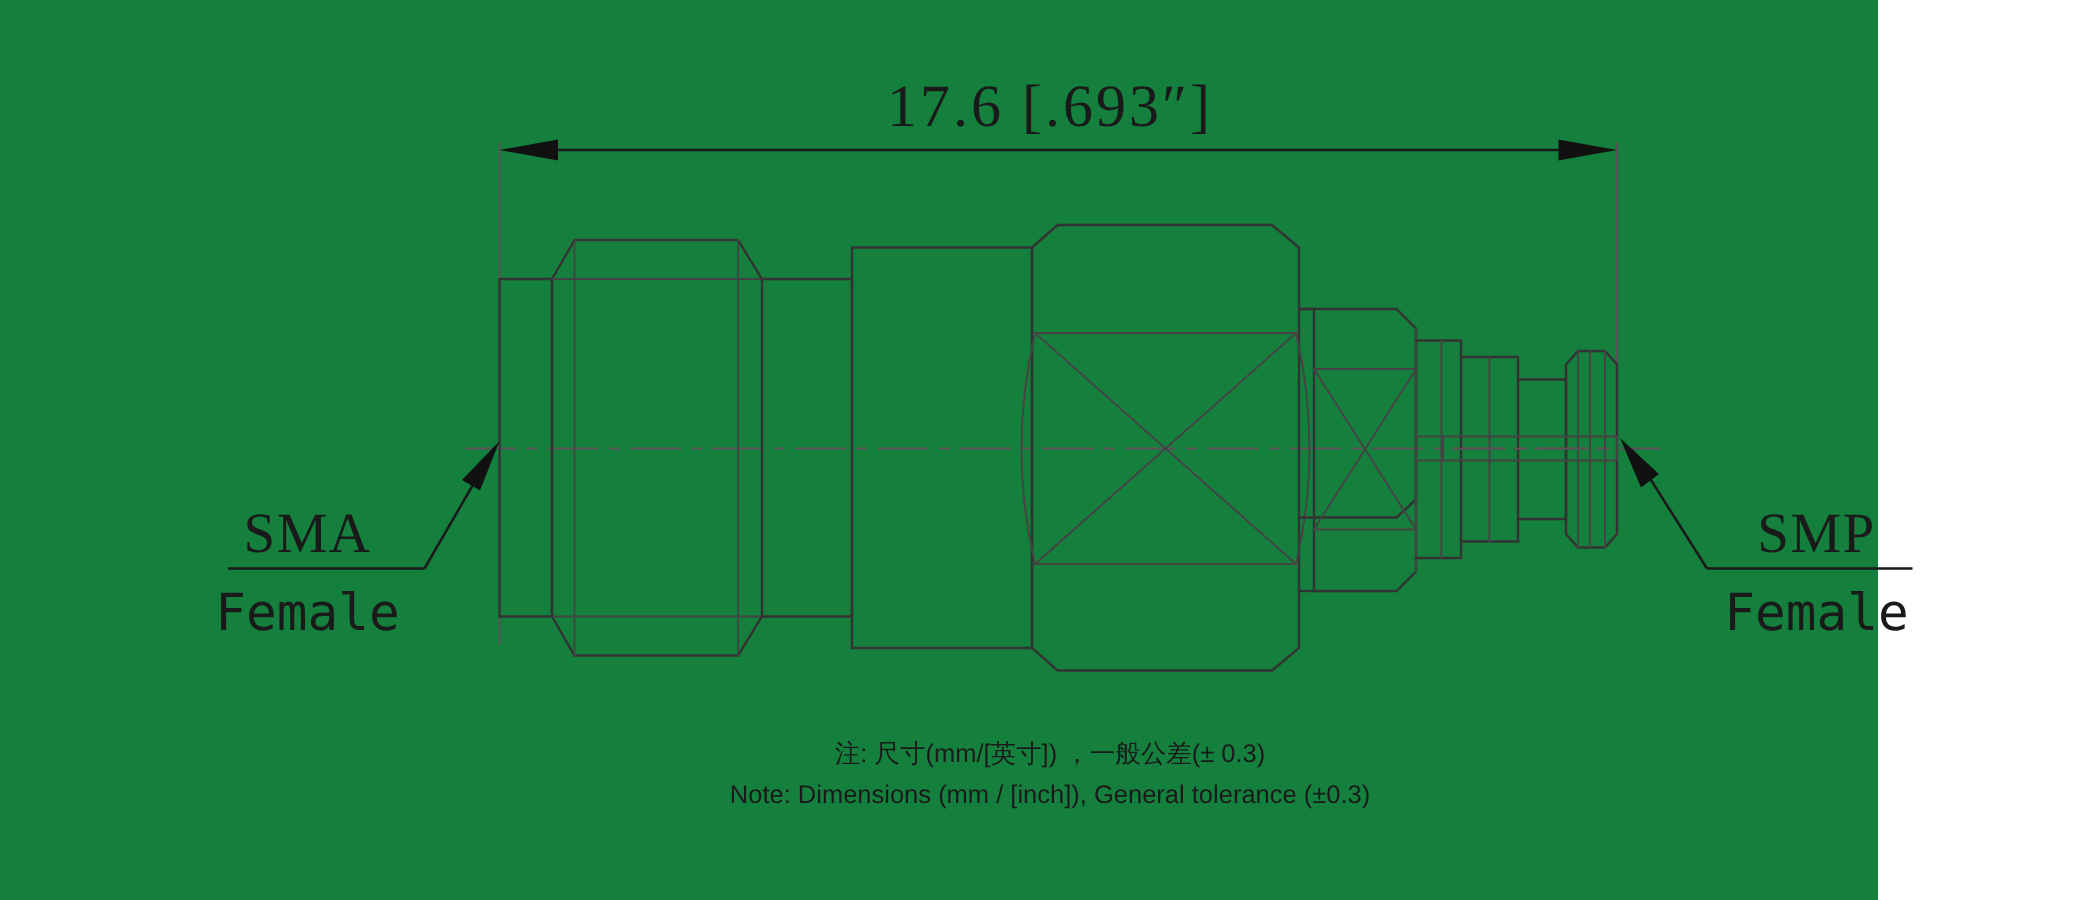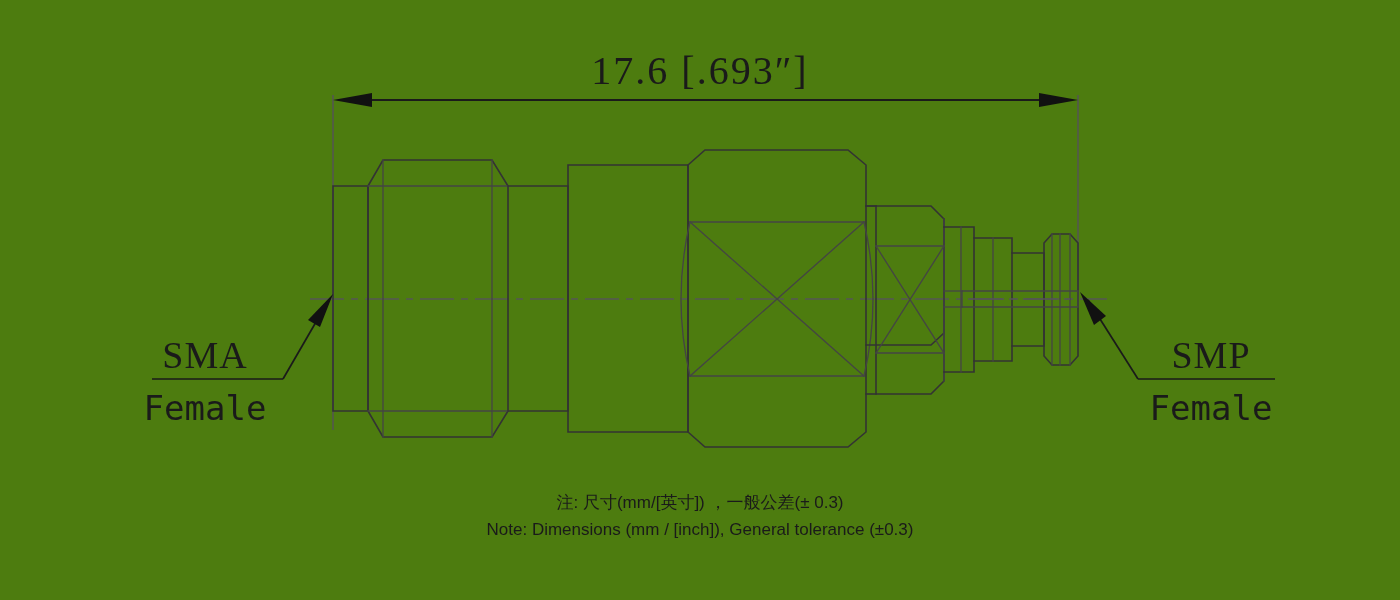--- a/index.html
+++ b/index.html
@@ -8,23 +8,23 @@
     background: #ffffff;
   }
   body {
     width: 1400px;
     height: 600px;
     font-family: "Liberation Sans", sans-serif;
     overflow: hidden;
   }
   #page {
     position: relative;
-    width: 1400px;
+    width: 1252px;
     height: 600px;
-    background: #4d7c0f;
+    background: #15803d;
   }
   #drawing {
     position: absolute;
     left: 0;
     top: 0;
     width: 1400px;
     height: 600px;
   }
   .serif-label {
     font-family: "Liberation Serif", serif;

